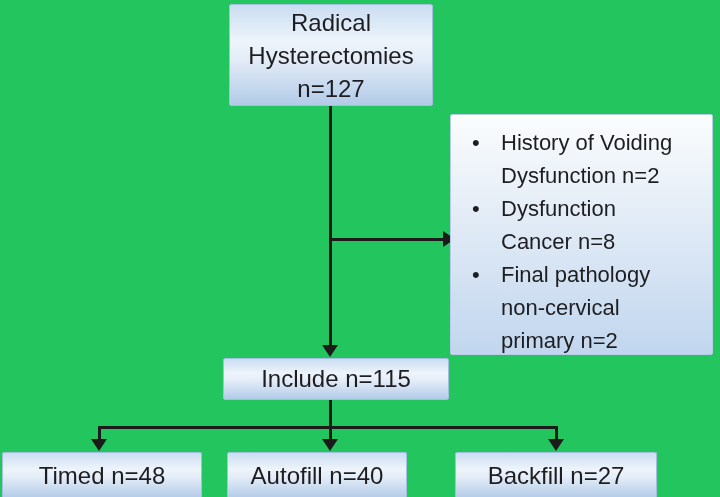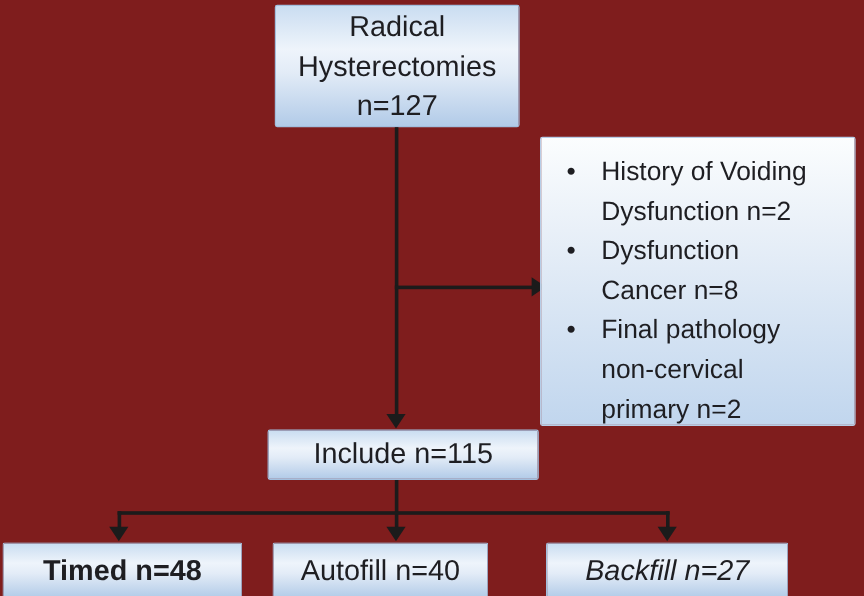--- a/index.html
+++ b/index.html
@@ -4,21 +4,21 @@
 <style>
   html, body {
     margin: 0;
     padding: 0;
     background: #ffffff;
   }
   #canvas {
     position: relative;
     width: 720px;
     height: 497px;
-    background: #7f1d1d;
+    background: #22c55e;
     overflow: hidden;
     font-family: "Liberation Sans", sans-serif;
     color: #1e1e22;
   }
 
   
   .box {
     position: absolute;
     box-sizing: border-box;
     border: 1px solid #a2bfde;
@@ -36,23 +36,23 @@
   }
   .include-box {
     left: 223px; top: 358px; width: 226px; height: 42px;
     font-size: 24px;
   }
   .leaf-box {
     top: 452px; height: 46px;
     font-size: 24px;
     border-bottom: none;
   }
-  .leaf-timed    { left: 2px;   width: 200px; font-weight: bold; }
+  .leaf-timed    { left: 2px;   width: 200px; }
   .leaf-autofill { left: 227px; width: 180px; }
-  .leaf-backfill { left: 455px; width: 202px; font-style: italic; }
+  .leaf-backfill { left: 455px; width: 202px; }
 
   
   .excl-box {
     position: absolute;
     left: 450px; top: 114px; width: 263px; height: 241px;
     box-sizing: border-box;
     border: 1px solid #b7cde7;
     border-radius: 2px;
     background: linear-gradient(180deg, #fbfdfe 0%, #e9f0f8 32%, #c1d6ee 100%);
     padding: 11px 6px 0 0;

